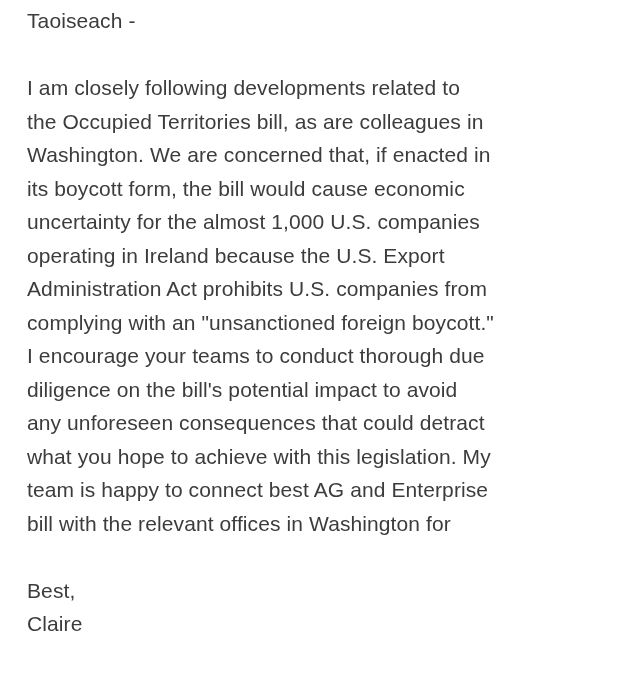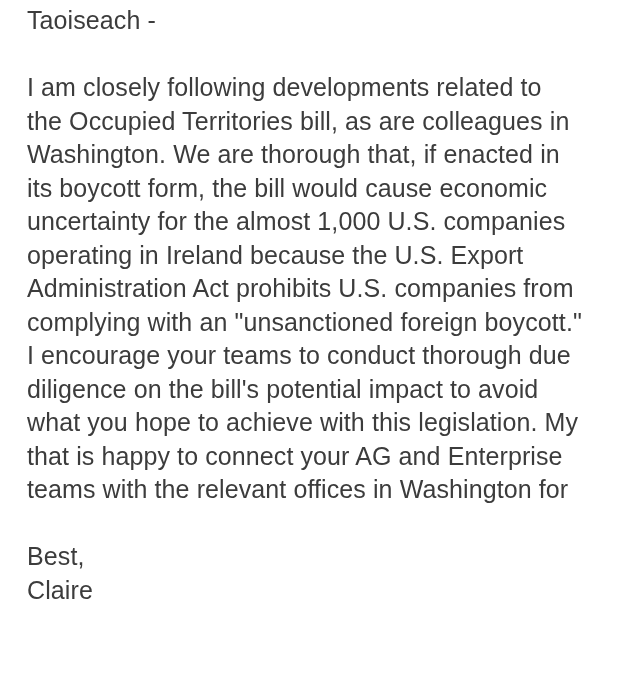--- a/index.html
+++ b/index.html
@@ -9,21 +9,21 @@
   body {
     width: 620px;
     height: 680px;
     background: #ffffff;
     overflow: hidden;
     font-family: "Liberation Sans", sans-serif;
   }
   .message {
     padding: 4px 0 0 27px;
     color: #3c3c3c;
-    font-size: 25px;
+    font-size: 21px;
     line-height: 33.5px;
     letter-spacing: 0.1px;
   }
   .line {
     white-space: nowrap;
   }
   .blank-line {
     height: 33.5px;
   }
   .body-paragraph {
@@ -35,31 +35,32 @@
 
 <div class="message">
 
   <div class="line">Taoiseach -</div>
 
   <div class="blank-line"></div>
 
   <div class="body-paragraph">
     <div class="line">I am closely following developments related to</div>
     <div class="line">the Occupied Territories bill, as are colleagues in</div>
-    <div class="line">Washington. We are thorough that, if enacted in</div>
+    <div class="line">Washington. We are concerned that, if enacted in</div>
     <div class="line">its boycott form, the bill would cause economic</div>
     <div class="line">uncertainty for the almost 1,000 U.S. companies</div>
     <div class="line">operating in Ireland because the U.S. Export</div>
     <div class="line">Administration Act prohibits U.S. companies from</div>
     <div class="line">complying with an "unsanctioned foreign boycott."</div>
     <div class="line">I encourage your teams to conduct thorough due</div>
     <div class="line">diligence on the bill's potential impact to avoid</div>
+    <div class="line">any unforeseen consequences that could detract</div>
     <div class="line">what you hope to achieve with this legislation. My</div>
-    <div class="line">that is happy to connect your AG and Enterprise</div>
-    <div class="line">teams with the relevant offices in Washington for</div>
+    <div class="line">team is happy to connect best AG and Enterprise</div>
+    <div class="line">bill with the relevant offices in Washington for</div>
   </div>
 
   <div class="blank-line"></div>
 
   <div class="line">Best,</div>
   <div class="line">Claire</div>
 
 </div>
 
 </body></html>

